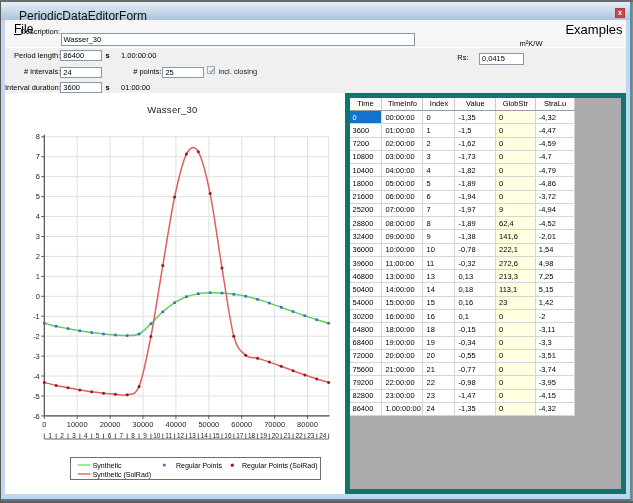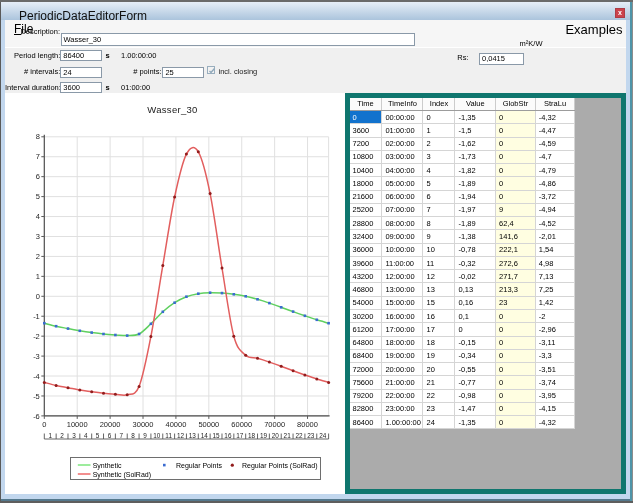--- a/index.html
+++ b/index.html
@@ -178,58 +178,50 @@
             </tr>
             <tr>
               <td>39600</td>
               <td>11:00:00</td>
               <td>11</td>
               <td>-0,32</td>
               <td class="ys">272,6</td>
               <td>4,98</td>
             </tr>
             <tr>
-              <td>43200</td>
-              <td>12:00:00</td>
-              <td>12</td>
-              <td>-0,02</td>
-              <td class="ys">271,7</td>
-              <td>7,13</td>
-            </tr>
-            <tr>
               <td>46800</td>
               <td>13:00:00</td>
               <td>13</td>
               <td>0,13</td>
               <td class="ys">213,3</td>
               <td>7,25</td>
             </tr>
             <tr>
+              <td>50400</td>
+              <td>14:00:00</td>
+              <td>14</td>
+              <td>0,18</td>
+              <td class="ys">113,1</td>
+              <td>5,15</td>
+            </tr>
+            <tr>
               <td>54000</td>
               <td>15:00:00</td>
               <td>15</td>
               <td>0,16</td>
               <td class="ys">23</td>
               <td>1,42</td>
             </tr>
             <tr>
               <td>30200</td>
               <td>16:00:00</td>
               <td>16</td>
               <td>0,1</td>
               <td class="ys">0</td>
               <td>-2</td>
-            </tr>
-            <tr>
-              <td>61200</td>
-              <td>17:00:00</td>
-              <td>17</td>
-              <td>0</td>
-              <td class="ys">0</td>
-              <td>-2,96</td>
             </tr>
             <tr>
               <td>64800</td>
               <td>18:00:00</td>
               <td>18</td>
               <td>-0,15</td>
               <td class="ys">0</td>
               <td>-3,11</td>
             </tr>
             <tr>

